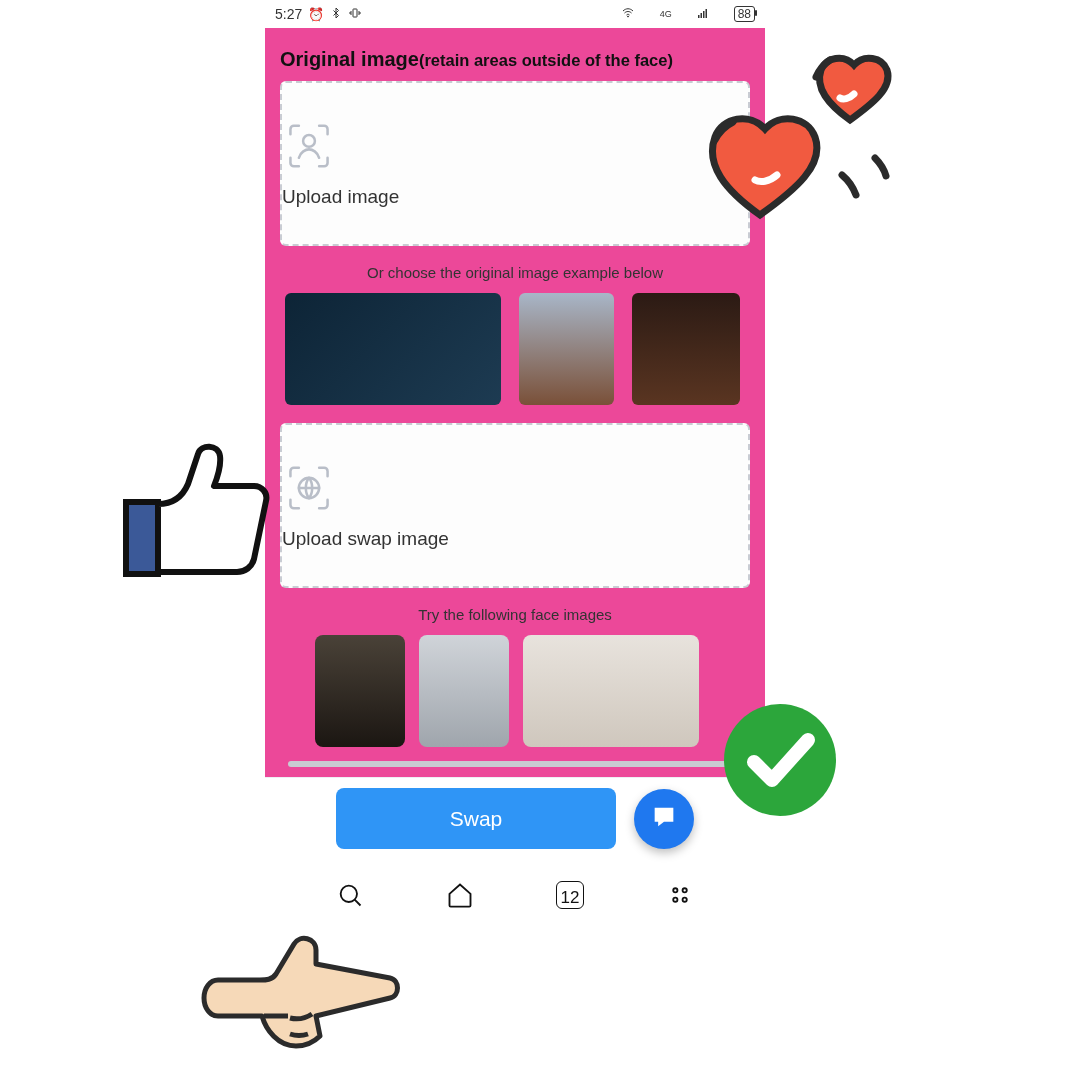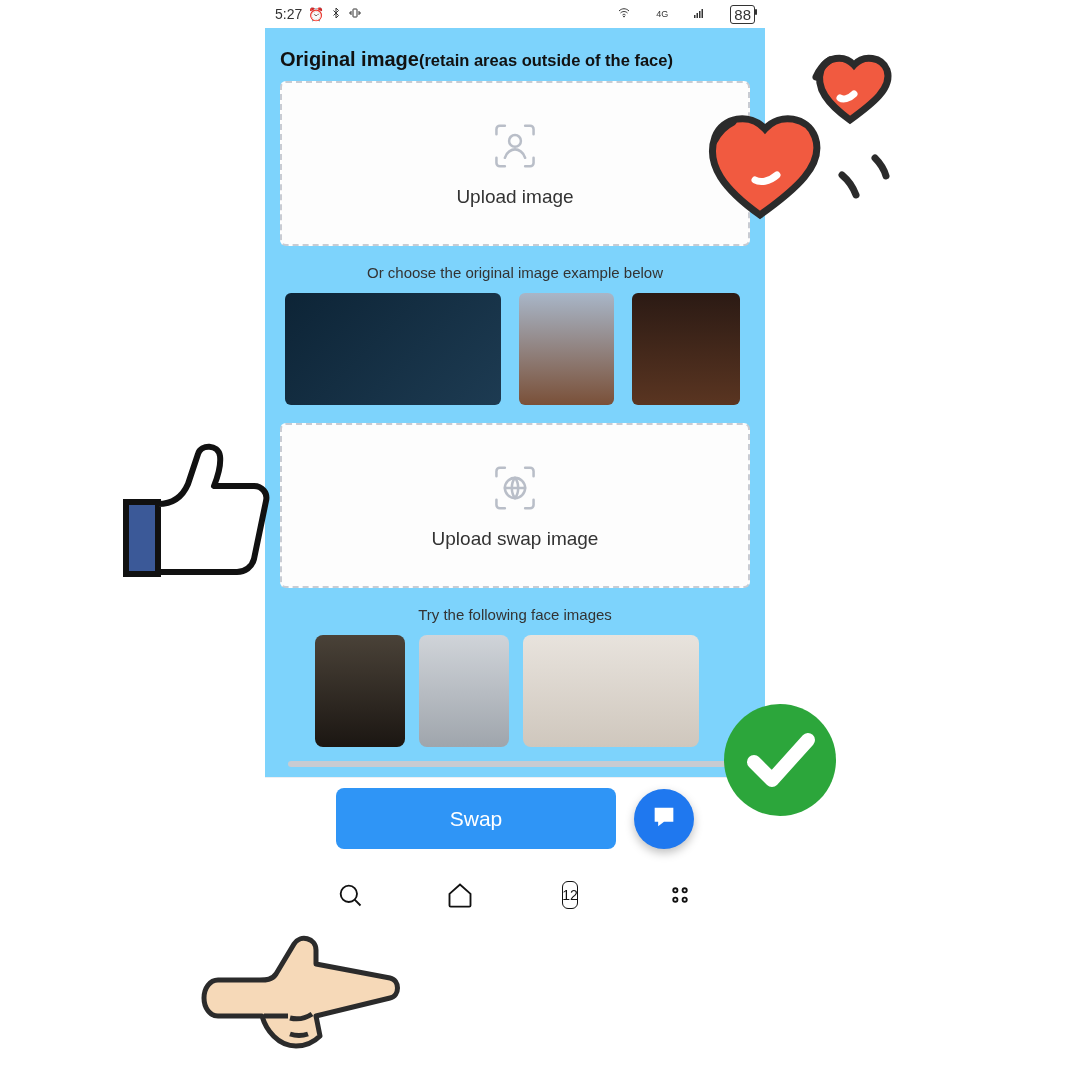--- a/index.html
+++ b/index.html
@@ -11,21 +11,21 @@
     position: relative;
     overflow: hidden;
   }
   .phone-frame {
     position: absolute;
     left: 265px;
     top: 0px;
     width: 500px;
     display: flex;
     flex-direction: column;
-    background: #7dd3fc;
+    background: #ec4899;
   }
   .status-bar {
     height: 28px;
     display: flex;
     align-items: center;
     justify-content: space-between;
     padding: 0 10px;
     font-size: 14px;
     color: #333;
     background: #fff;
@@ -45,21 +45,20 @@
     color:#111;
   }
   .section-head strong { font-weight: 800; font-size: 20px; }
   .section-head span.sub { font-weight: 700; font-size: 16.5px; }
   .upload-box {
     border: 2px dashed #c9ccd3;
     border-radius: 6px;
     height: 165px;
     display:flex;
     flex-direction:column;
-    align-items:center;
     justify-content:center;
     gap: 9px;
     color:#555;
     background:#fdfdfd;
   }
   .upload-box .icon svg { width:54px; height:54px; }
   .upload-label { font-size: 19px; color:#333; }
   .prompt-line {
     text-align:center;
     font-size: 15px;
@@ -149,23 +148,23 @@
     display:flex;
     align-items:center;
     justify-content:space-around;
     padding: 0 30px;
   }
   .nav-bar .nicon { width:30px; height:30px; display:flex; align-items:center; justify-content:center; }
   .nav-bar svg { width:28px; height:28px; stroke:#111; fill:none; stroke-width:1.6; }
   .tabs-badge {
     border:1.8px solid #111;
     border-radius:6px;
-    width:16px; height:28px;
-    font-size:14px;
-    display:flex; align-items:center; justify-content:center;
+    width:28px; height:28px;
+    font-size:17px;
+    display:flex; align-items:flex-end; justify-content:center;
     color:#111;
   }
 
   
   .sticker { position:absolute; }
   .hearts { left: 700px; top: 40px; width: 200px; height: 200px; }
   .thumbs { left: 120px; top: 430px; width: 160px; height: 160px; }
   .check  { left: 720px; top: 700px; width: 120px; height: 120px; }
   .pointer{ left: 200px; top: 920px; width: 200px; height: 140px; }
 </style>
@@ -199,21 +198,21 @@
       </span>
       <span style="font-size:9px">4G</span>
       <span class="status-icon">
         <svg width="14" height="12" viewBox="0 0 24 24">
             <rect x="2" y="16" width="3" height="6" fill="#333"></rect>
             <rect x="7" y="12" width="3" height="10" fill="#333"></rect>
             <rect x="12" y="8" width="3" height="14" fill="#333"></rect>
             <rect x="17" y="4" width="3" height="18" fill="#333"></rect>
           </svg>
       </span>
-      <span style="border:1.3px solid #333;border-radius:3px;padding:0 3px;font-size:15px;position:relative;">
+      <span style="border:1.3px solid #333;border-radius:3px;padding:0 3px;font-size:12px;position:relative;">
         <span>88</span>
         <span style="position:absolute;right:-3px;top:3px;width:2px;height:6px;background:#333;border-radius:1px;"></span>
       </span>
     </div>
   </div>
 
   <div class="content">
 
     <div class="section-head">
       <strong>Original image</strong><span class="sub">(retain areas outside of the face)</span>

